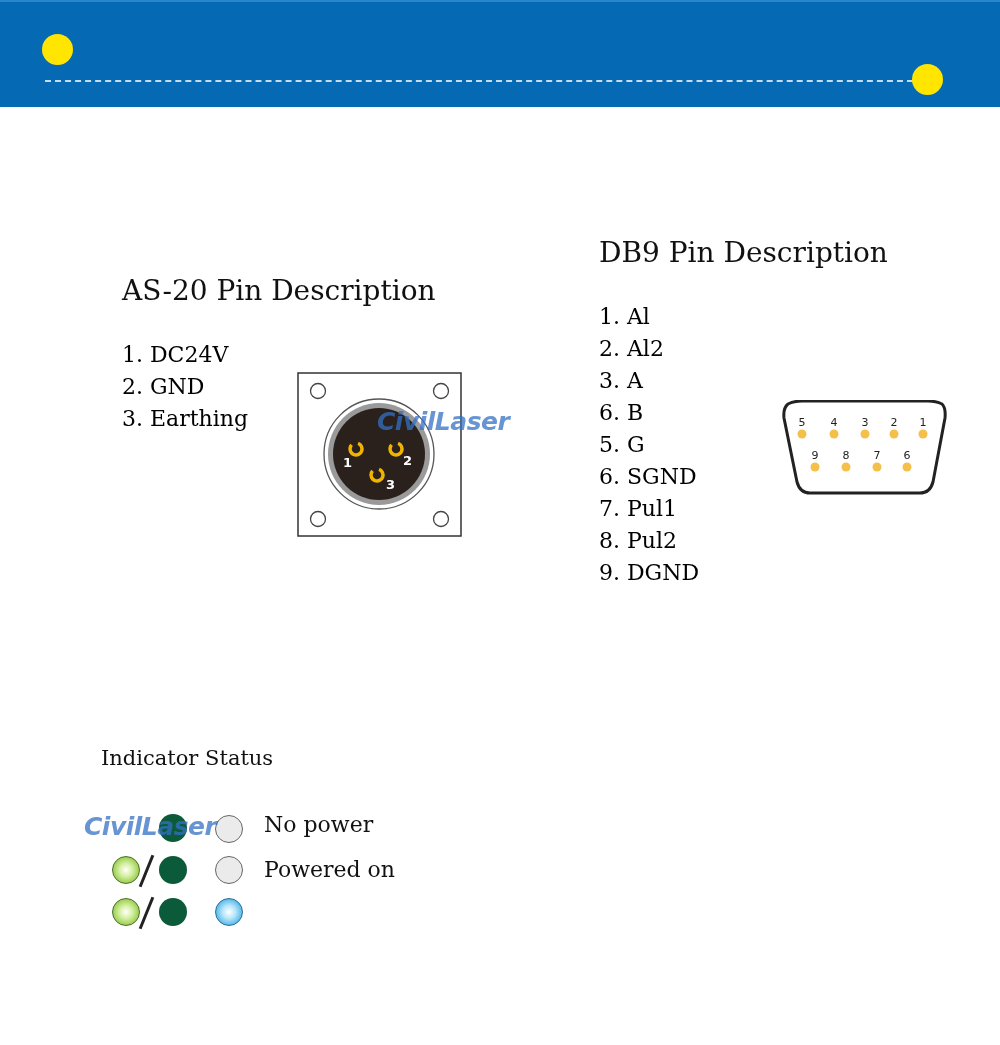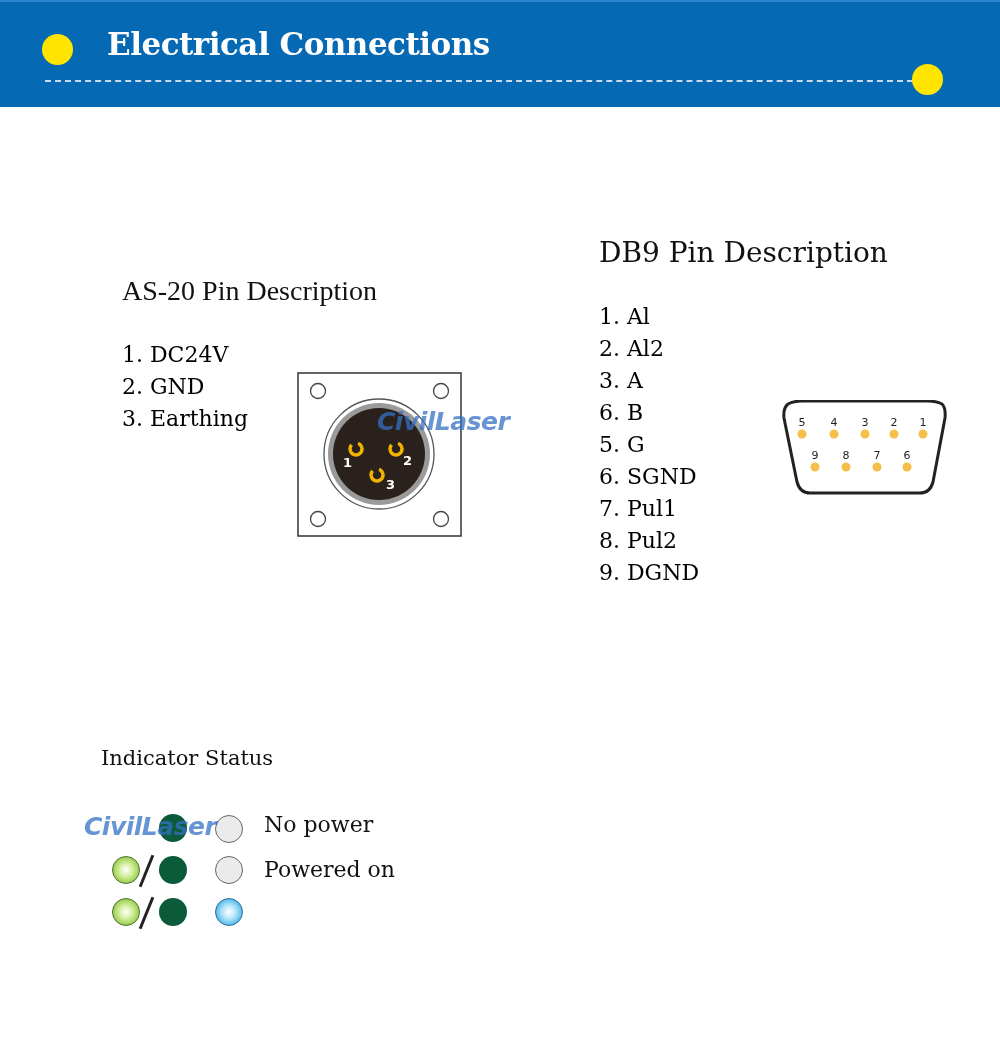--- a/index.html
+++ b/index.html
@@ -48,26 +48,25 @@
                 border: 1.5px solid #2d6d93; }
     .slash { position: absolute; width: 3px; height: 34px; background: #222; transform: rotate(22deg); }
     .ind-label { position: absolute; left: 264px; font-family: "DejaVu Serif", "Liberation Serif", serif;
                  font-size: 22px; line-height: 30px; white-space: nowrap; color: #111; }
   </style>
 </head>
 <body>
 
 <div class="banner">
   <div class="dot-left"></div>
-  <div class="title">Electrical Connections</div>
   <div class="dash"></div>
   <div class="dot-right"></div>
 </div>
 
-<div class="txt heading" style="left:122px; top:275px;font-family:Liberation Serif, serif;">AS-20 Pin Description</div>
+<div class="txt heading" style="left:122px; top:275px;">AS-20 Pin Description</div>
 <ul class="pinlist" style="left:122px; top:339px;">
   <li>1. DC24V</li>
   <li>2. GND</li>
   <li>3. Earthing</li>
 </ul>
 
 <svg class="as20" viewBox="0 0 165 165">
   <rect x="1" y="1" width="163" height="163" fill="#ffffff" stroke="#333" stroke-width="1.5"></rect>
   <circle cx="21" cy="19" r="7.5" fill="#fff" stroke="#444" stroke-width="1.3"></circle>
   <circle cx="144" cy="19" r="7.5" fill="#fff" stroke="#444" stroke-width="1.3"></circle>

